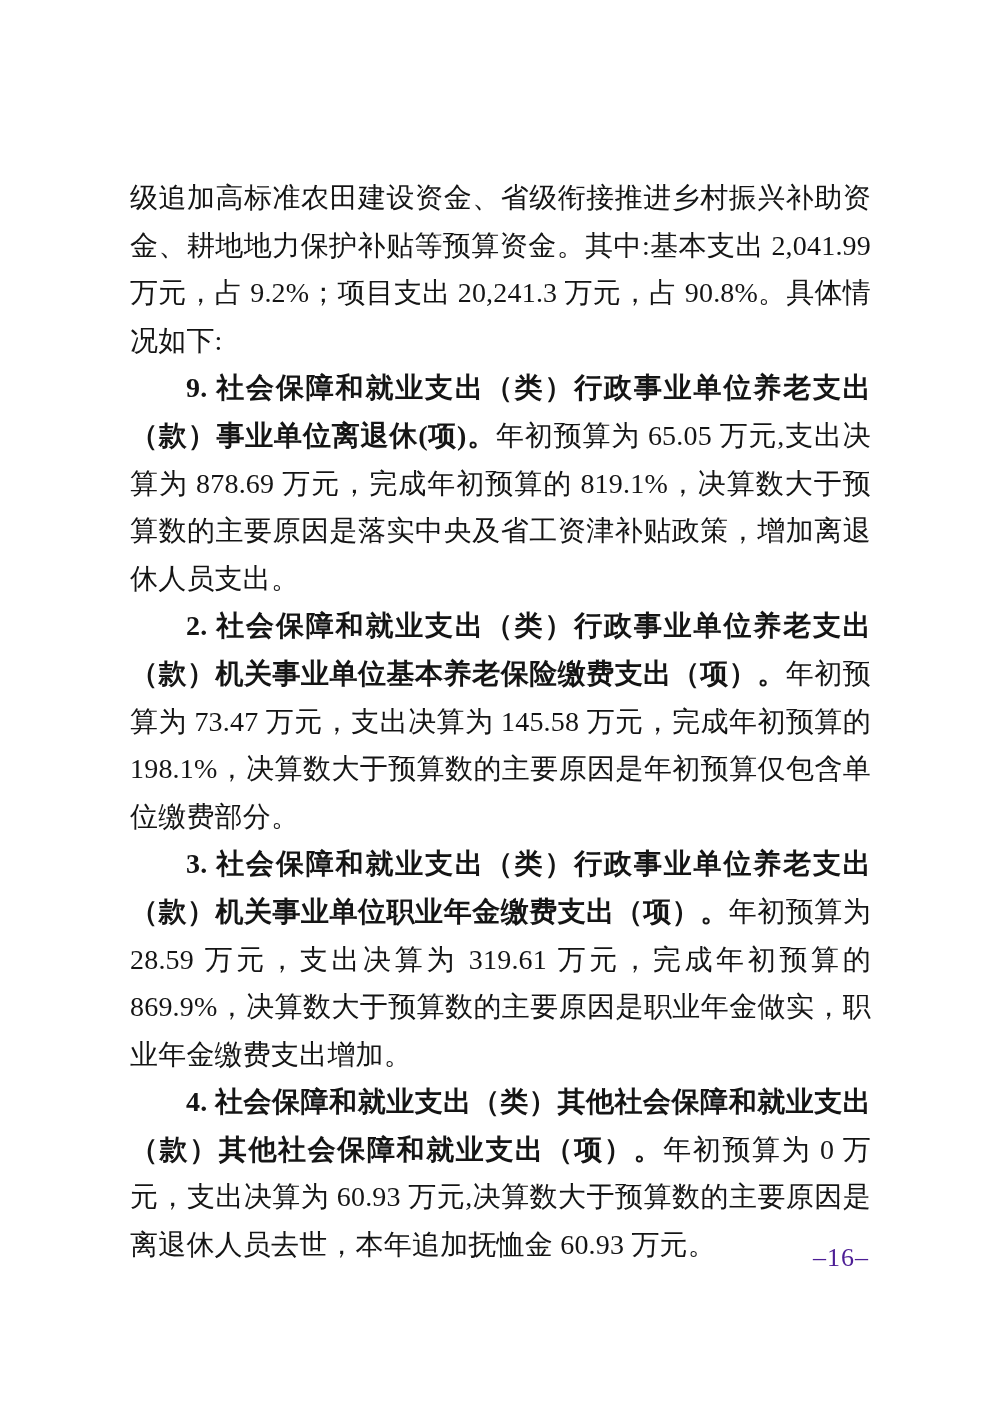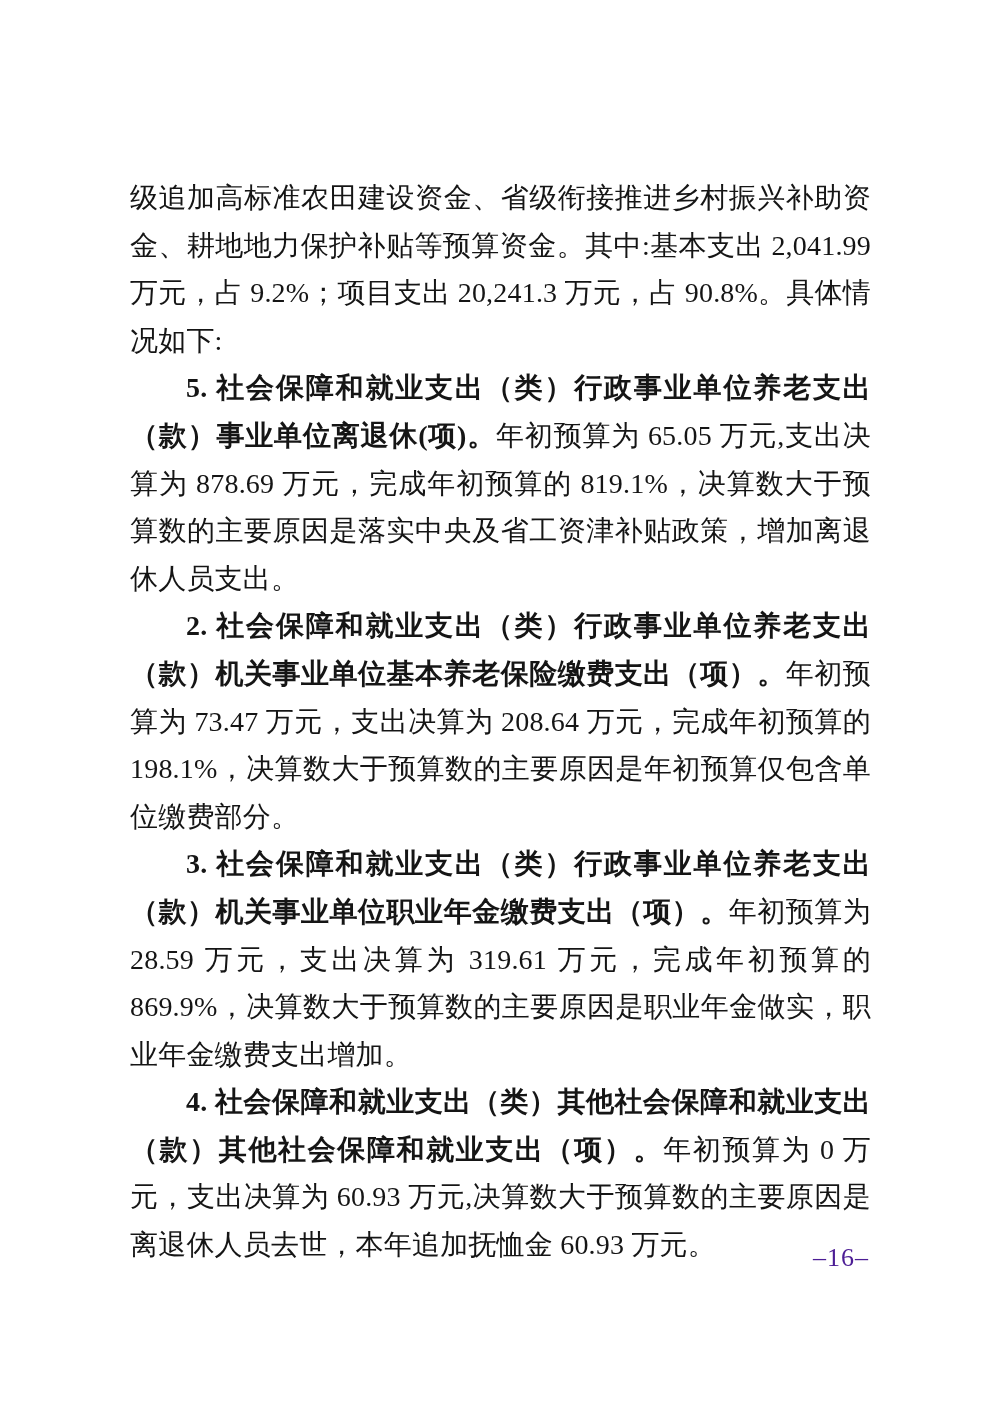--- a/index.html
+++ b/index.html
@@ -49,23 +49,23 @@
   }
 </style>
 </head>
 <body>
 
 <div class="page">
   <div class="content">
 
     <p class="par"><span>级追加高标准农田建设资金、省级衔接推进乡村振兴补助资金、耕地地力保护补贴等预算资金。其中:基本支出 2,041.99 万元，占 9.2%；项目支出 20,241.3 万元，占 90.8%。具体情况如下:</span></p>
 
-    <p class="par indent"><span class="bold">5. 社会保障和就业支出（类）行政事业单位养老支出（款）事业单位离退休(项)。</span><span>年初预算为 65.05 万元,支出决算为 878.69 万元，完成年初预算的 819.1%，决算数大于预算数的主要原因是落实中央及省工资津补贴政策，增加离退休人员支出。</span></p>
+    <p class="par indent"><span class="bold">9. 社会保障和就业支出（类）行政事业单位养老支出（款）事业单位离退休(项)。</span><span>年初预算为 65.05 万元,支出决算为 878.69 万元，完成年初预算的 819.1%，决算数大于预算数的主要原因是落实中央及省工资津补贴政策，增加离退休人员支出。</span></p>
 
-    <p class="par indent"><span class="bold">2. 社会保障和就业支出（类）行政事业单位养老支出（款）机关事业单位基本养老保险缴费支出（项）。</span><span>年初预算为 73.47 万元，支出决算为 208.64 万元，完成年初预算的 198.1%，决算数大于预算数的主要原因是年初预算仅包含单位缴费部分。</span></p>
+    <p class="par indent"><span class="bold">2. 社会保障和就业支出（类）行政事业单位养老支出（款）机关事业单位基本养老保险缴费支出（项）。</span><span>年初预算为 73.47 万元，支出决算为 145.58 万元，完成年初预算的 198.1%，决算数大于预算数的主要原因是年初预算仅包含单位缴费部分。</span></p>
 
     <p class="par indent"><span class="bold">3. 社会保障和就业支出（类）行政事业单位养老支出（款）机关事业单位职业年金缴费支出（项）。</span><span>年初预算为 28.59 万元，支出决算为 319.61 万元，完成年初预算的 869.9%，决算数大于预算数的主要原因是职业年金做实，职业年金缴费支出增加。</span></p>
 
     <p class="par indent"><span class="bold">4. 社会保障和就业支出（类）其他社会保障和就业支出（款）其他社会保障和就业支出（项）。</span><span>年初预算为 0 万元，支出决算为 60.93 万元,决算数大于预算数的主要原因是离退休人员去世，本年追加抚恤金 60.93 万元。</span></p>
 
 
   </div>
 
   <div class="page-number">–16–</div>
 </div>

